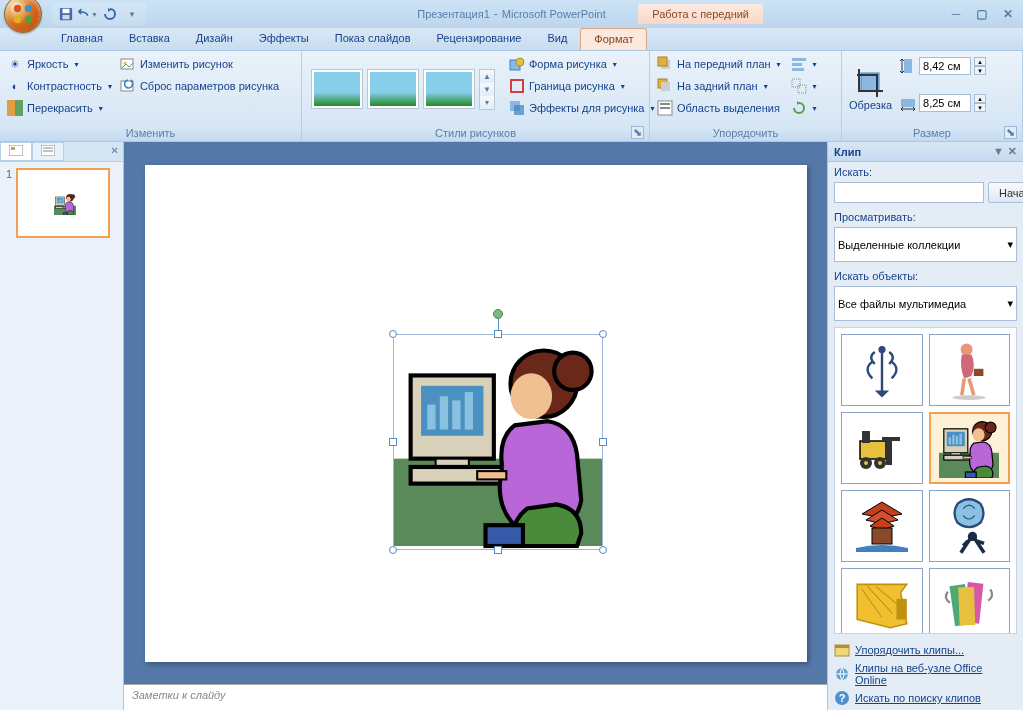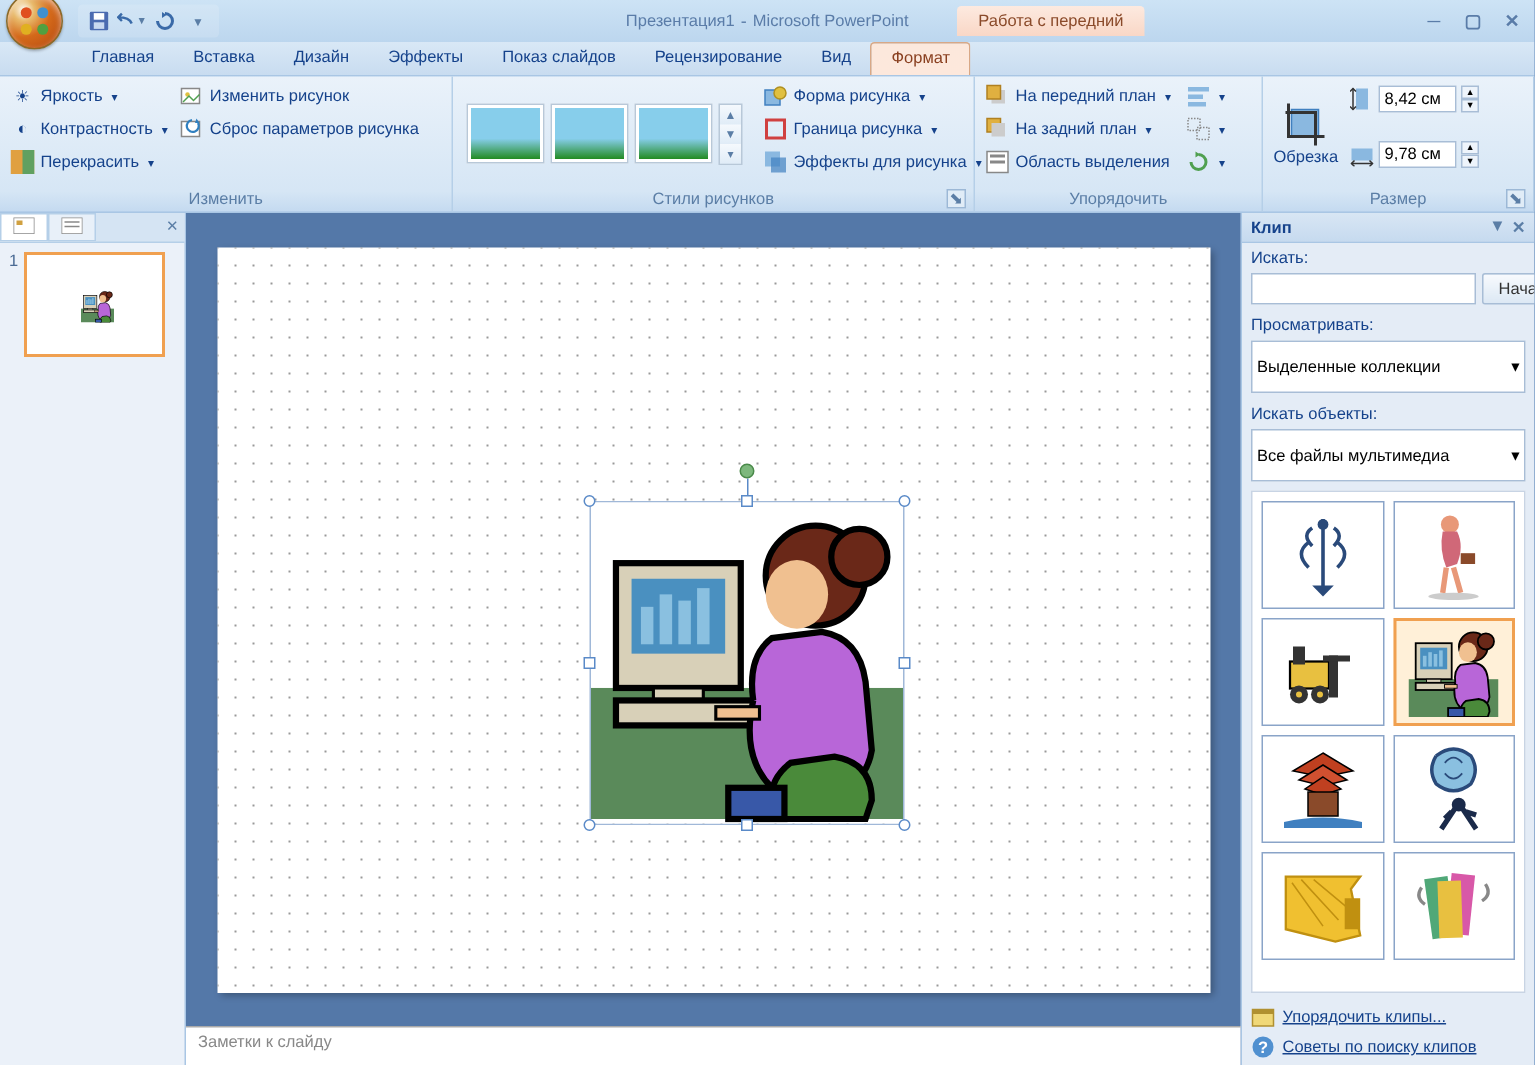--- a/index.html
+++ b/index.html
@@ -65,21 +65,21 @@
 .slide{width:662px;height:497px;background:#fff;box-shadow:2px 2px 5px rgba(0,0,0,.3);position:relative;background-image:radial-gradient(circle,#999 .5px,transparent .5px);background-size:12px 12px;background-position:6px 6px;}
 .sel-box{position:absolute;left:248px;top:169px;width:210px;height:216px;border:1px solid #a0b8d8;}
 .sel-img{width:100%;height:100%;background:#fff;}
 .handle{position:absolute;width:8px;height:8px;background:#fff;border:1px solid #5a8ac8;border-radius:50%;}
 .handle.sq{border-radius:0;}
 .h-tl{left:-5px;top:-5px;}.h-tr{right:-5px;top:-5px;}.h-bl{left:-5px;bottom:-5px;}.h-br{right:-5px;bottom:-5px;}
 .h-t{left:50%;top:-5px;margin-left:-4px;}.h-b{left:50%;bottom:-5px;margin-left:-4px;}
 .h-l{left:-5px;top:50%;margin-top:-4px;}.h-r{right:-5px;top:50%;margin-top:-4px;}
 .rot{position:absolute;left:50%;top:-26px;margin-left:-5px;width:10px;height:10px;background:#7db87d;border:1px solid #4a8a4a;border-radius:50%;}
 .rot-line{position:absolute;left:50%;top:-16px;width:1px;height:12px;background:#5a8ac8;}
-.notes{height:26px;background:#fff;border-top:1px solid #aaa;padding:4px 8px;color:#888;}
+.notes{height:26px;background:#fff;border-top:1px solid #aaa;padding:4px 8px;color:#888;font-style:italic;}
 
 
 .clip-panel{width:196px;background:#e4ecf6;border-left:1px solid #a9c6e4;display:flex;flex-direction:column;}
 .clip-hdr{background:linear-gradient(#d8e6f4,#c6daef);padding:3px 6px;color:#15428b;font-weight:bold;display:flex;justify-content:space-between;align-items:center;border-bottom:1px solid #a9c6e4;}
 .clip-hdr-r{display:flex;gap:4px;color:#5b7ea6;}
 .clip-sect{padding:4px 6px;color:#15428b;}
 .clip-search-row{display:flex;gap:4px;padding:0 6px 4px;}
 .clip-input{flex:1;height:21px;border:1px solid #a8bdd6;background:#fff;padding:0 3px;}
 .clip-btn{height:21px;padding:0 10px;border:1px solid #a8bdd6;background:linear-gradient(#f8fafd,#dce8f4);border-radius:2px;color:#333;}
 .clip-select{height:35px;border:1px solid #a8bdd6;background:#fff;padding:0 3px;display:flex;align-items:center;justify-content:space-between;margin:0 6px 4px;}
@@ -378,21 +378,21 @@
               </div>
           </div>
           <div class="size-row">
             <span class="icon-sm">
                 <svg width="16" height="16">
                   <rect x="1" y="4" width="14" height="8" fill="#8ab8e0"></rect>
                   <path d="M1 14 L15 14" stroke="#333"></path>
                   <path d="M3 12 L1 14 L3 16 M13 12 L15 14 L13 16" stroke="#333" fill="none"></path>
                 </svg>
               </span>
-            <div class="size-input">9,78 см</div>
+            <div class="size-input">8,25 см</div>
             <div class="spinners">
                 <div class="spin">▴</div>
                 <div class="spin">▾</div>
               </div>
           </div>
         </div>
       </div>
       <div class="rgroup-label"><span>Размер</span><div class="dlg-launch">⬊</div></div>
     </div>
   </div>
@@ -546,22 +546,31 @@
               <svg width="16" height="16">
                 <rect x="1" y="3" width="14" height="11" fill="#f0d878" stroke="#b09030"></rect>
                 <rect x="1" y="3" width="14" height="3" fill="#b09030"></rect>
               </svg>
             </span>
             <a>Упорядочить клипы...</a>
           </div>
         <div class="clip-link">
             <span class="icon-sm">
               <svg width="16" height="16">
+                <circle cx="8" cy="8" r="6" fill="#60a0d0"></circle>
+                <path d="M2 8 L14 8 M8 2 Q4 8 8 14 Q12 8 8 2" stroke="#fff" fill="none"></path>
+              </svg>
+            </span>
+            <a>Клипы на веб-узле Office Online</a>
+          </div>
+        <div class="clip-link">
+            <span class="icon-sm">
+              <svg width="16" height="16">
                 <circle cx="8" cy="8" r="7" fill="#5090d0"></circle>
                 <text x="8" y="12" text-anchor="middle" fill="#fff" font-size="11" font-weight="bold">?</text>
               </svg>
             </span>
-            <a>Советы по поиску клипов</a>
+            <a>Искать по поиску клипов</a>
           </div>
       </div>
     </div>
   </div>
 </div>
 
 </body></html>

